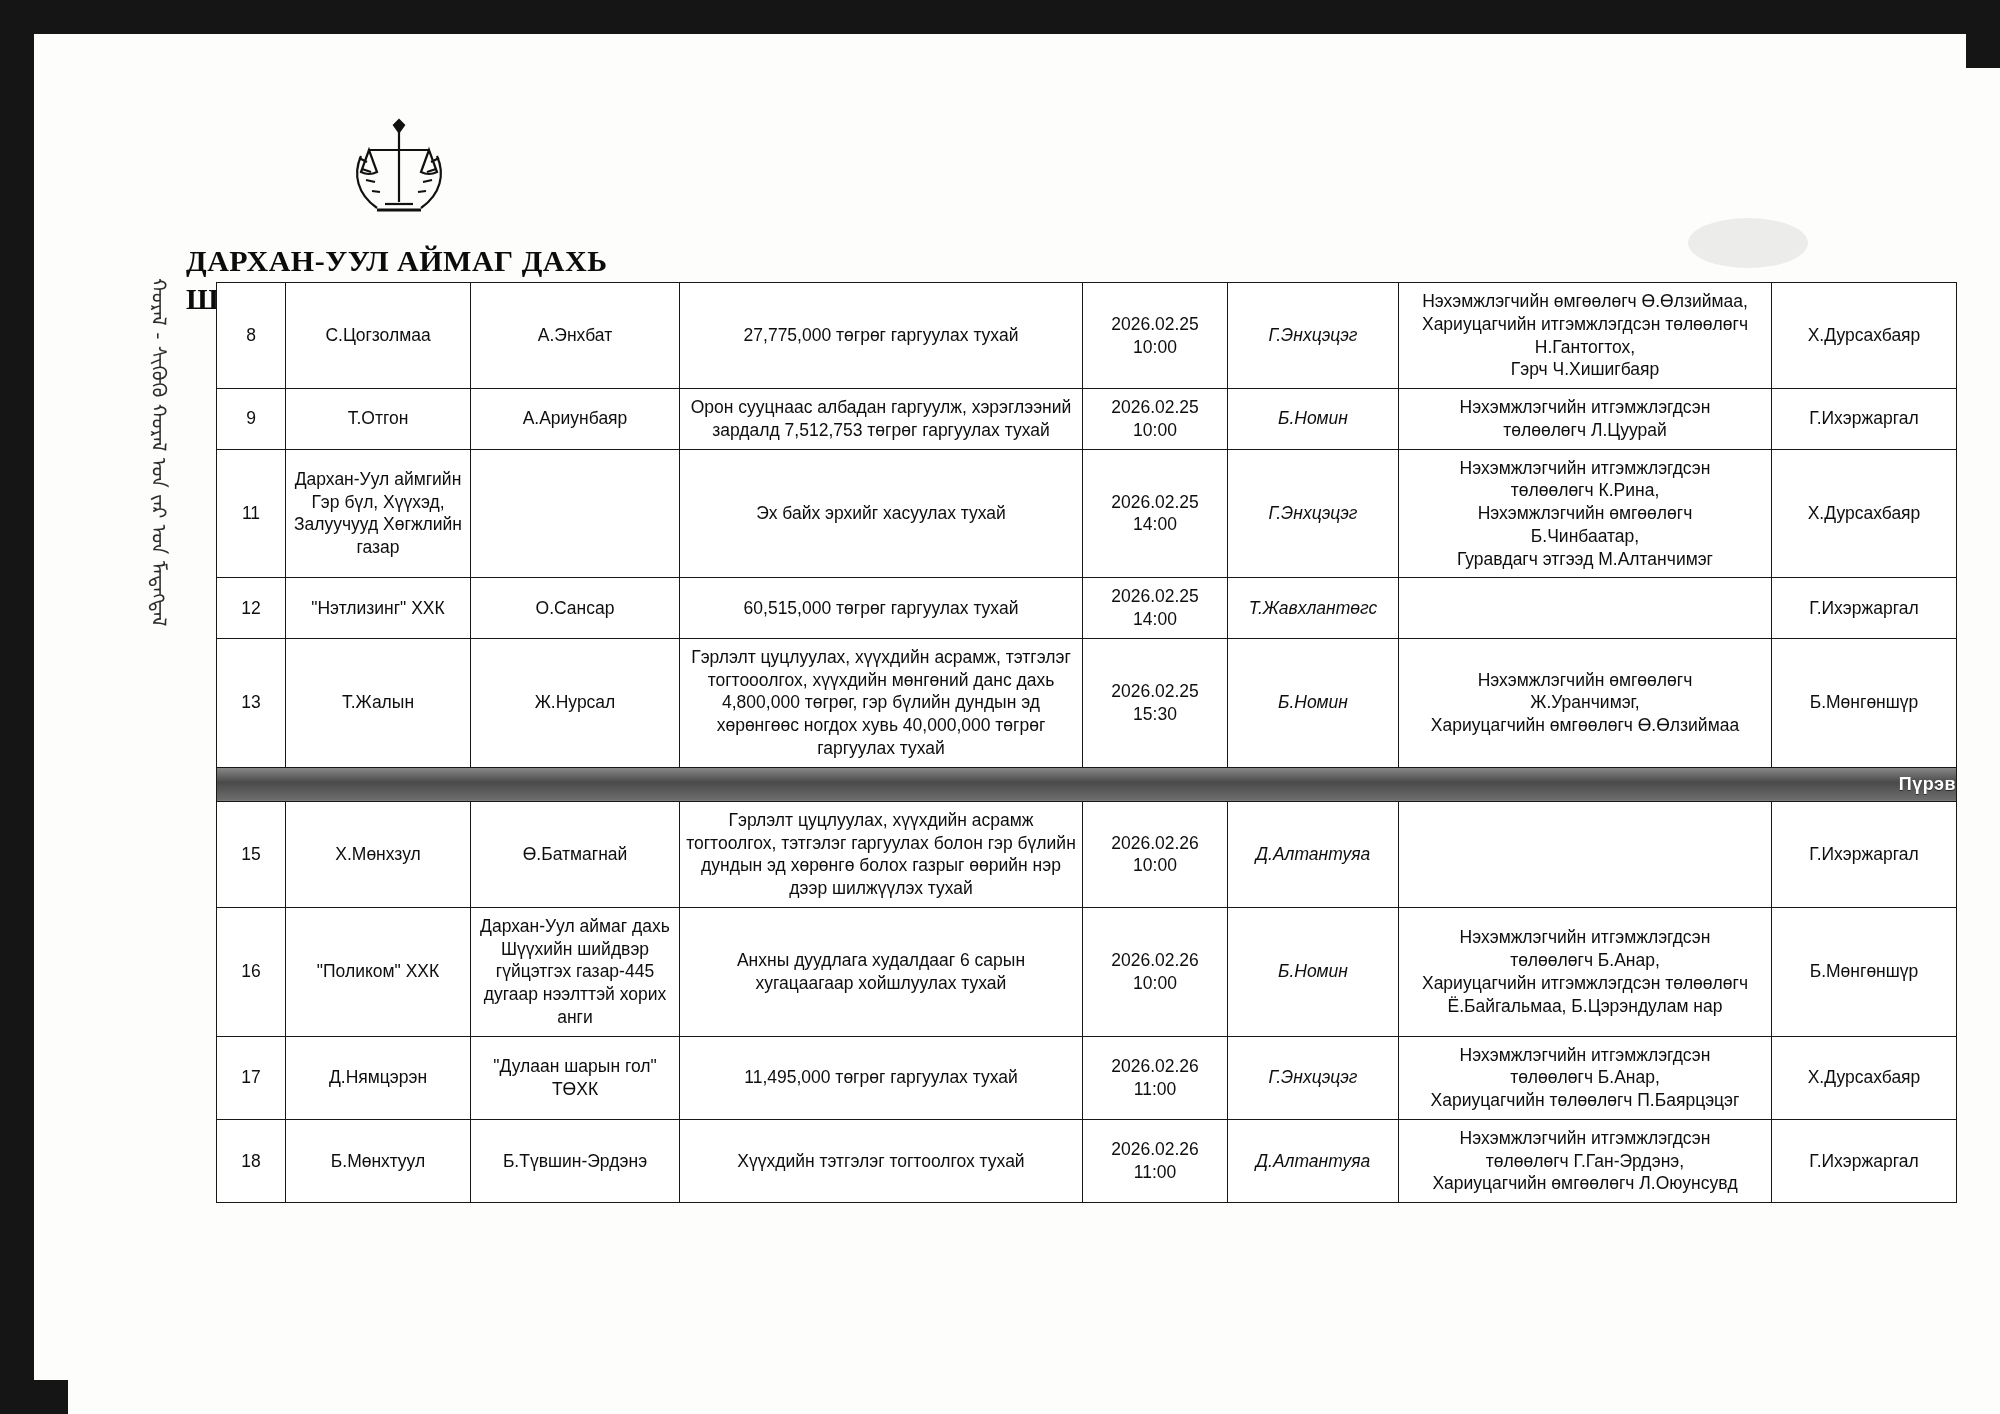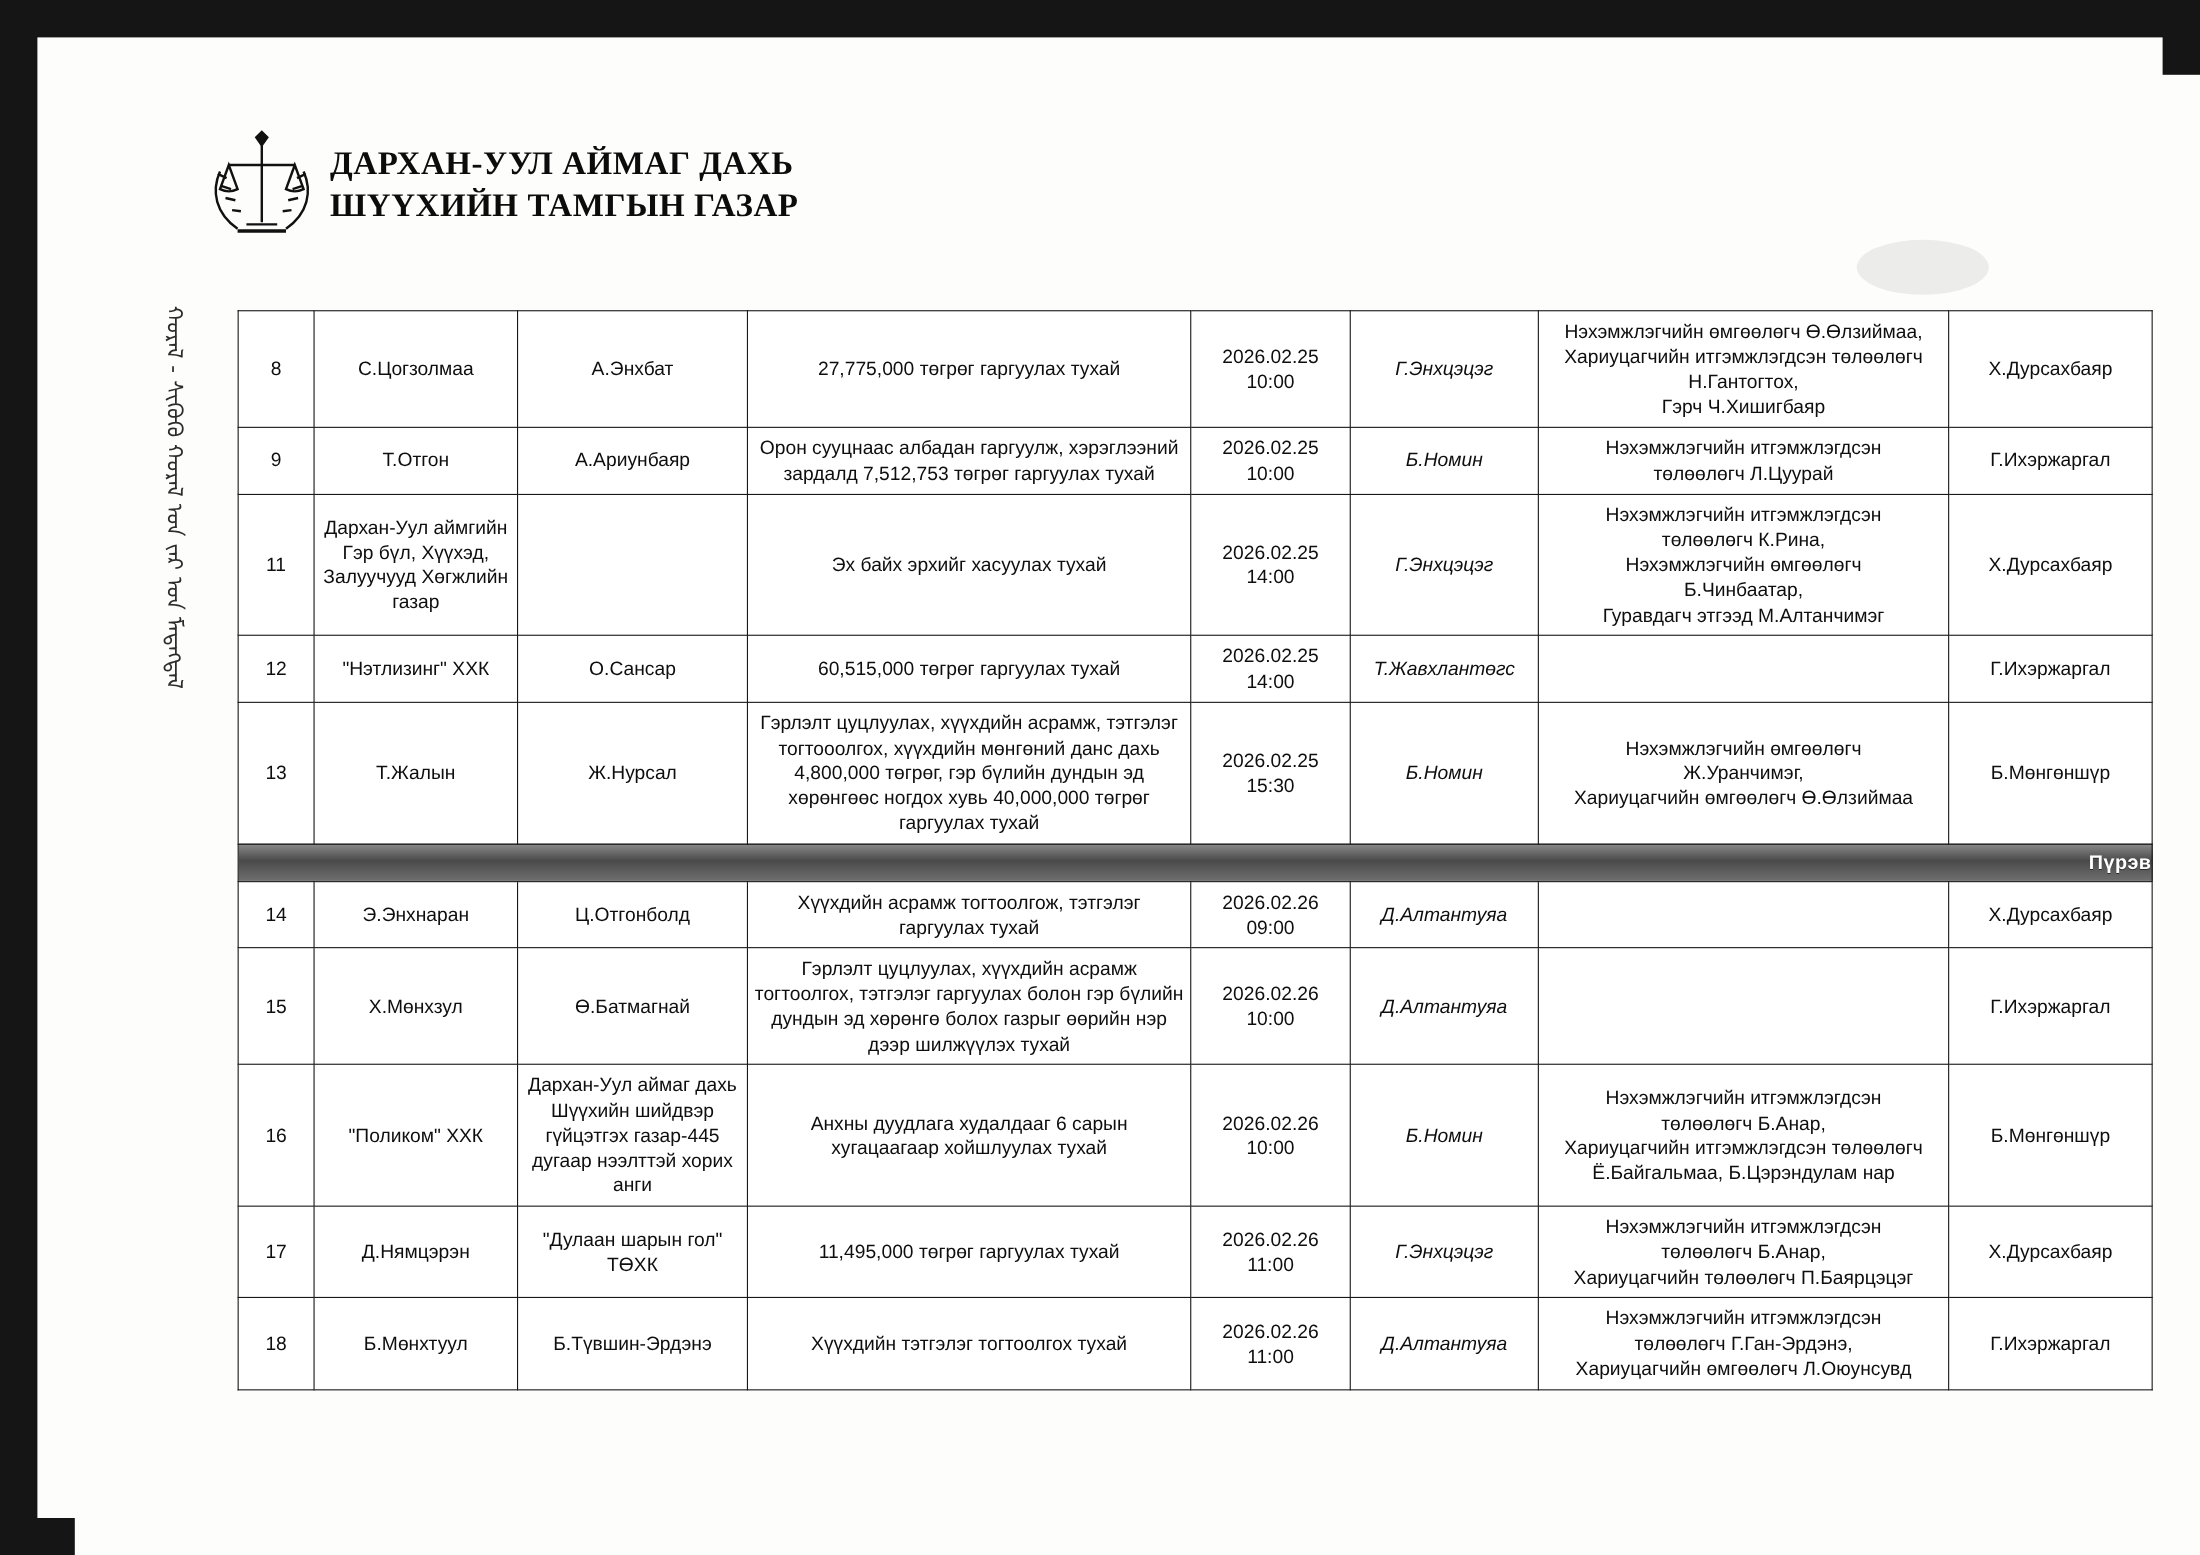--- a/index.html
+++ b/index.html
@@ -46,21 +46,22 @@
     line-height: 1.1;
     white-space: nowrap;
     opacity: .92;
   }
   .header {
     position: absolute;
     left: 118px;
     top: 48px;
     display: flex;
     align-items: center;
-    gap: 10px;
+    gap: 22px;
+    flex-direction: column;
   }
   .emblem {
     width: 104px;
     height: 104px;
     position: relative;
     flex: 0 0 auto;
   }
   .emblem svg { display:block; }
   .header-titles {
     font-family: "Liberation Serif", serif;
@@ -217,31 +218,20 @@
             <td class="c-judge">Б.Номин</td>
             <td class="c-parties">Нэхэмжлэгчийн өмгөөлөгч
 Ж.Уранчимэг,
 Хариуцагчийн өмгөөлөгч Ө.Өлзиймаа</td>
             <td class="c-secretary">Б.Мөнгөншүр</td>
           </tr>
           <tr class="daybar">
             <td colspan="8">Пүрэв</td>
           </tr>
           <tr>
-            <td class="idx">14</td>
-            <td class="c-plaintiff">Э.Энхнаран</td>
-            <td class="c-defendant">Ц.Отгонболд</td>
-            <td class="c-subject">Хүүхдийн асрамж тогтоолгож, тэтгэлэг гаргуулах тухай</td>
-            <td class="c-datetime">2026.02.26
-09:00</td>
-            <td class="c-judge">Д.Алтантуяа</td>
-            <td class="c-parties"></td>
-            <td class="c-secretary">Х.Дурсахбаяр</td>
-          </tr>
-          <tr>
             <td class="idx">15</td>
             <td class="c-plaintiff">Х.Мөнхзул</td>
             <td class="c-defendant">Ө.Батмагнай</td>
             <td class="c-subject">Гэрлэлт цуцлуулах, хүүхдийн асрамж тогтоолгох, тэтгэлэг гаргуулах болон гэр бүлийн дундын эд хөрөнгө болох газрыг өөрийн нэр дээр шилжүүлэх тухай</td>
             <td class="c-datetime">2026.02.26
 10:00</td>
             <td class="c-judge">Д.Алтантуяа</td>
             <td class="c-parties"></td>
             <td class="c-secretary">Г.Ихэржаргал</td>
           </tr>

